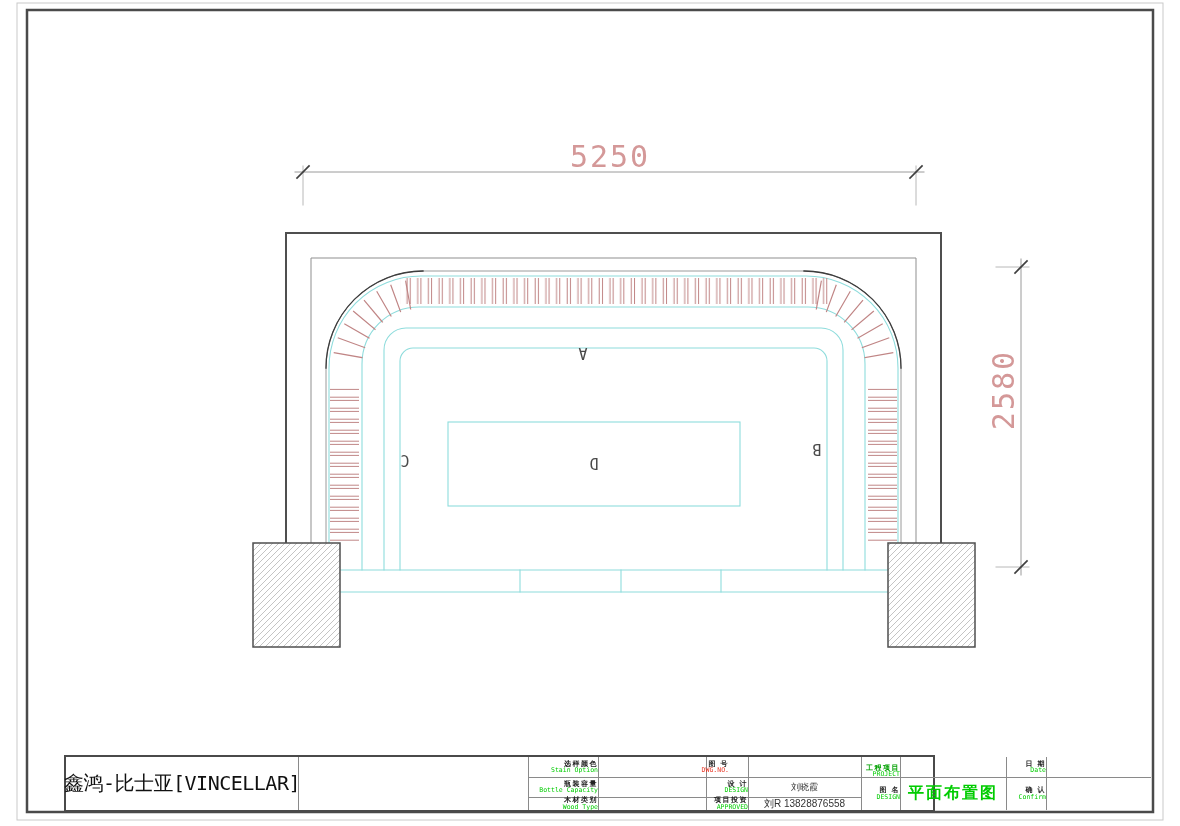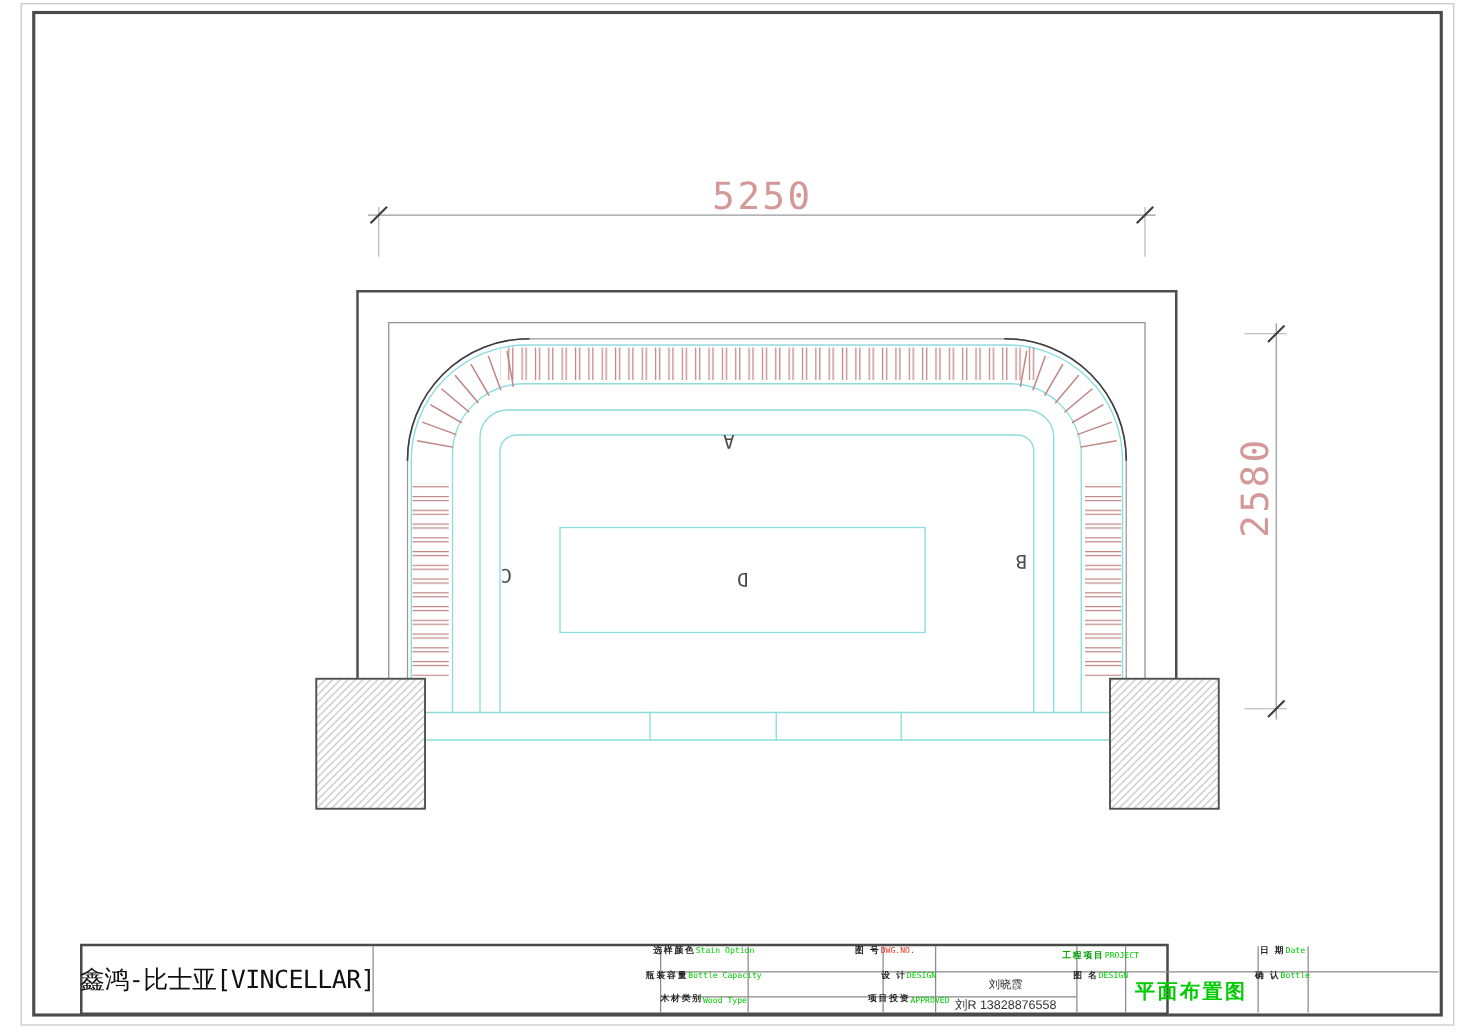--- a/index.html
+++ b/index.html
@@ -29,21 +29,21 @@
   .vl{position:absolute;top:0;width:1px;height:53px;background:#8a8a8a}
   .hl{position:absolute;height:1px;background:#8a8a8a}
   .abs{position:absolute;box-sizing:border-box}
   .tb-company{display:flex;align-items:center;justify-content:center;
      font-family:"DejaVu Sans Mono","Liberation Mono",monospace;
      font-size:20px;color:#111;letter-spacing:-0.5px;white-space:nowrap}
   .tb-slogan{display:flex;flex-direction:column;align-items:center;justify-content:center;gap:7px}
   .slogan-main{font-size:16px;font-weight:bold;letter-spacing:0.5px;white-space:nowrap}
   .slogan-sub{font-family:"DejaVu Sans Mono","Liberation Mono",monospace;
      font-size:10px;letter-spacing:-0.5px;white-space:nowrap}
-  .fl{display:flex;flex-direction:row;align-items:flex-start;justify-content:center;
+  .fl{display:flex;flex-direction:column;align-items:flex-end;justify-content:center;
       text-align:center;white-space:nowrap;line-height:7.5px;overflow:visible}
   .fl .zh{font-size:7px;color:#222;letter-spacing:1.5px;font-weight:bold}
   .fl .en{font-family:"DejaVu Sans Mono","Liberation Mono",monospace;font-size:6.5px}
   .fv{display:flex;align-items:center;justify-content:center;color:#333;white-space:nowrap}
   .v-name{font-size:9px}
   .v-phone{font-size:10px}
   .v-title{font-size:16px;letter-spacing:2px;font-weight:bold}
 </style>
 </head>
 <body>
@@ -213,17 +213,17 @@
   </div>
   <div class="abs fv" style="left:834px;top:0;width:106px;height:20px"></div>
   <div class="abs fv v-title" style="left:834px;top:20px;width:106px;height:33px;color:#00cc00">平面布置图</div>
 
   <div class="abs fl" style="left:940px;top:0;width:40px;height:20px">
     <span class="zh">日 期</span>
     <span class="en" style="color:#00cc00">Date</span>
   </div>
   <div class="abs fl" style="left:940px;top:20px;width:40px;height:33px">
     <span class="zh">确 认</span>
-    <span class="en" style="color:#00cc00">Bottle</span>
+    <span class="en" style="color:#00cc00">Confirm</span>
   </div>
   <div class="abs fv" style="left:980px;top:0;width:105px;height:20px"></div>
   <div class="abs fv" style="left:980px;top:20px;width:105px;height:33px"></div>
 </div>
 
 </body></html>

